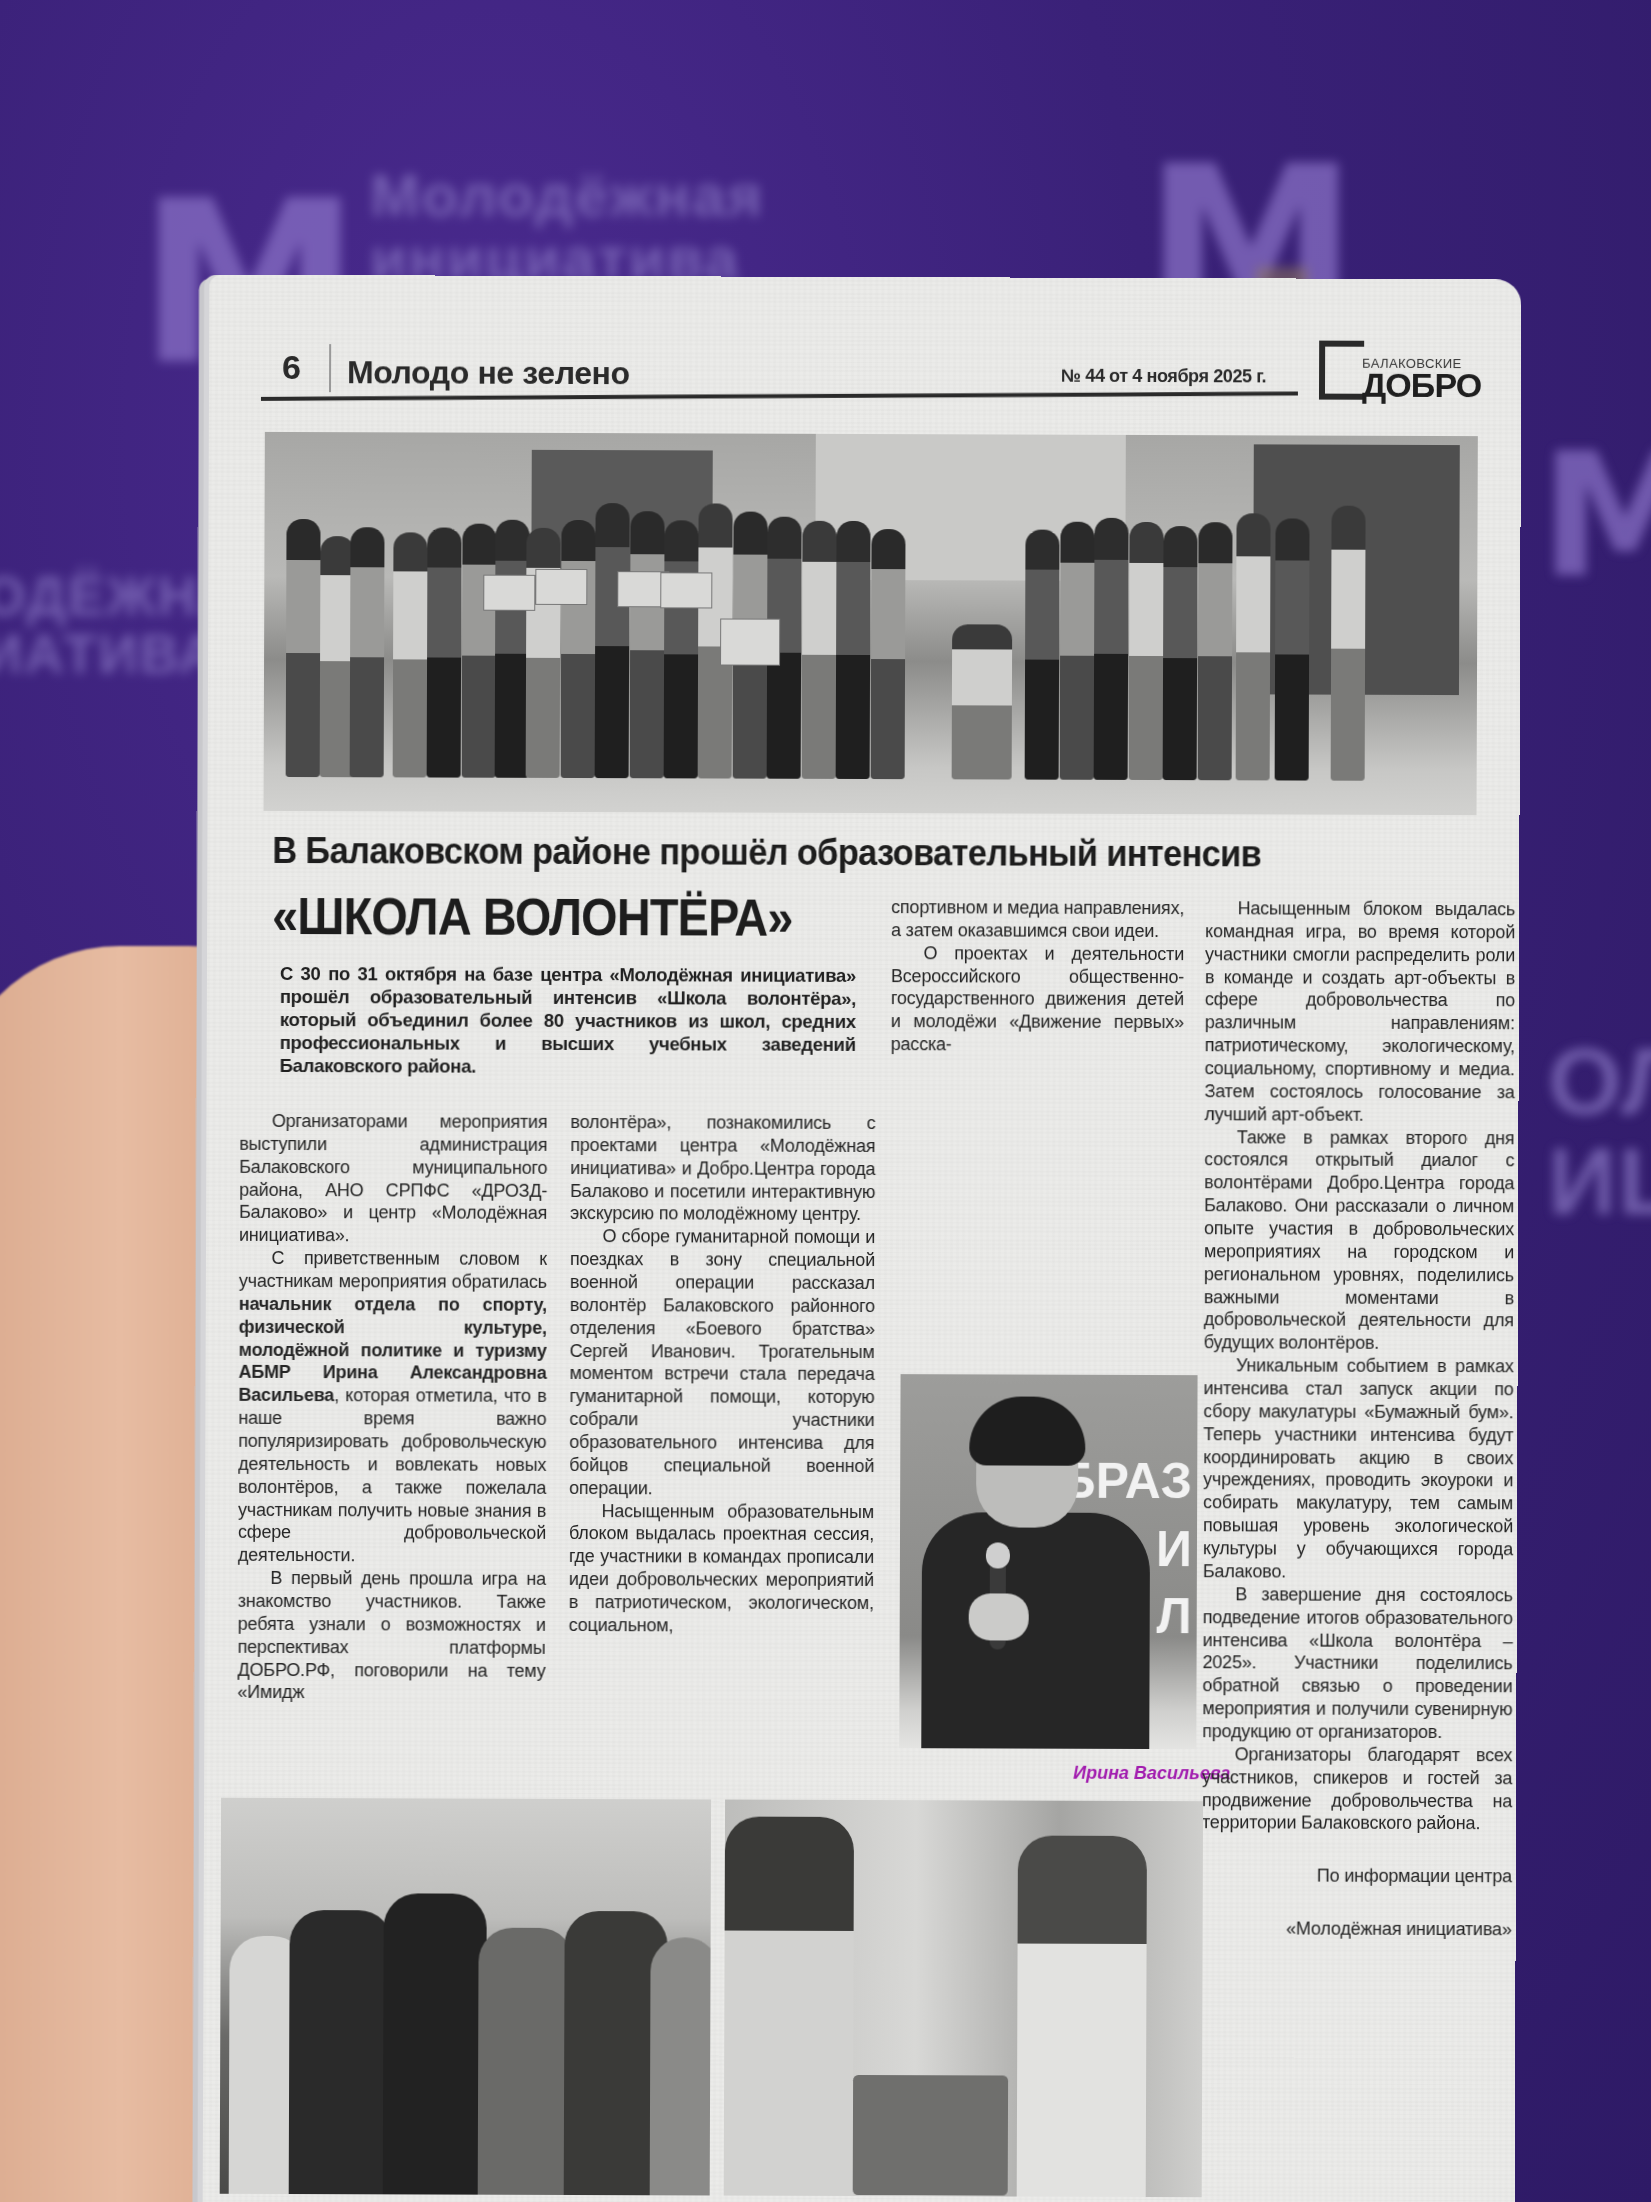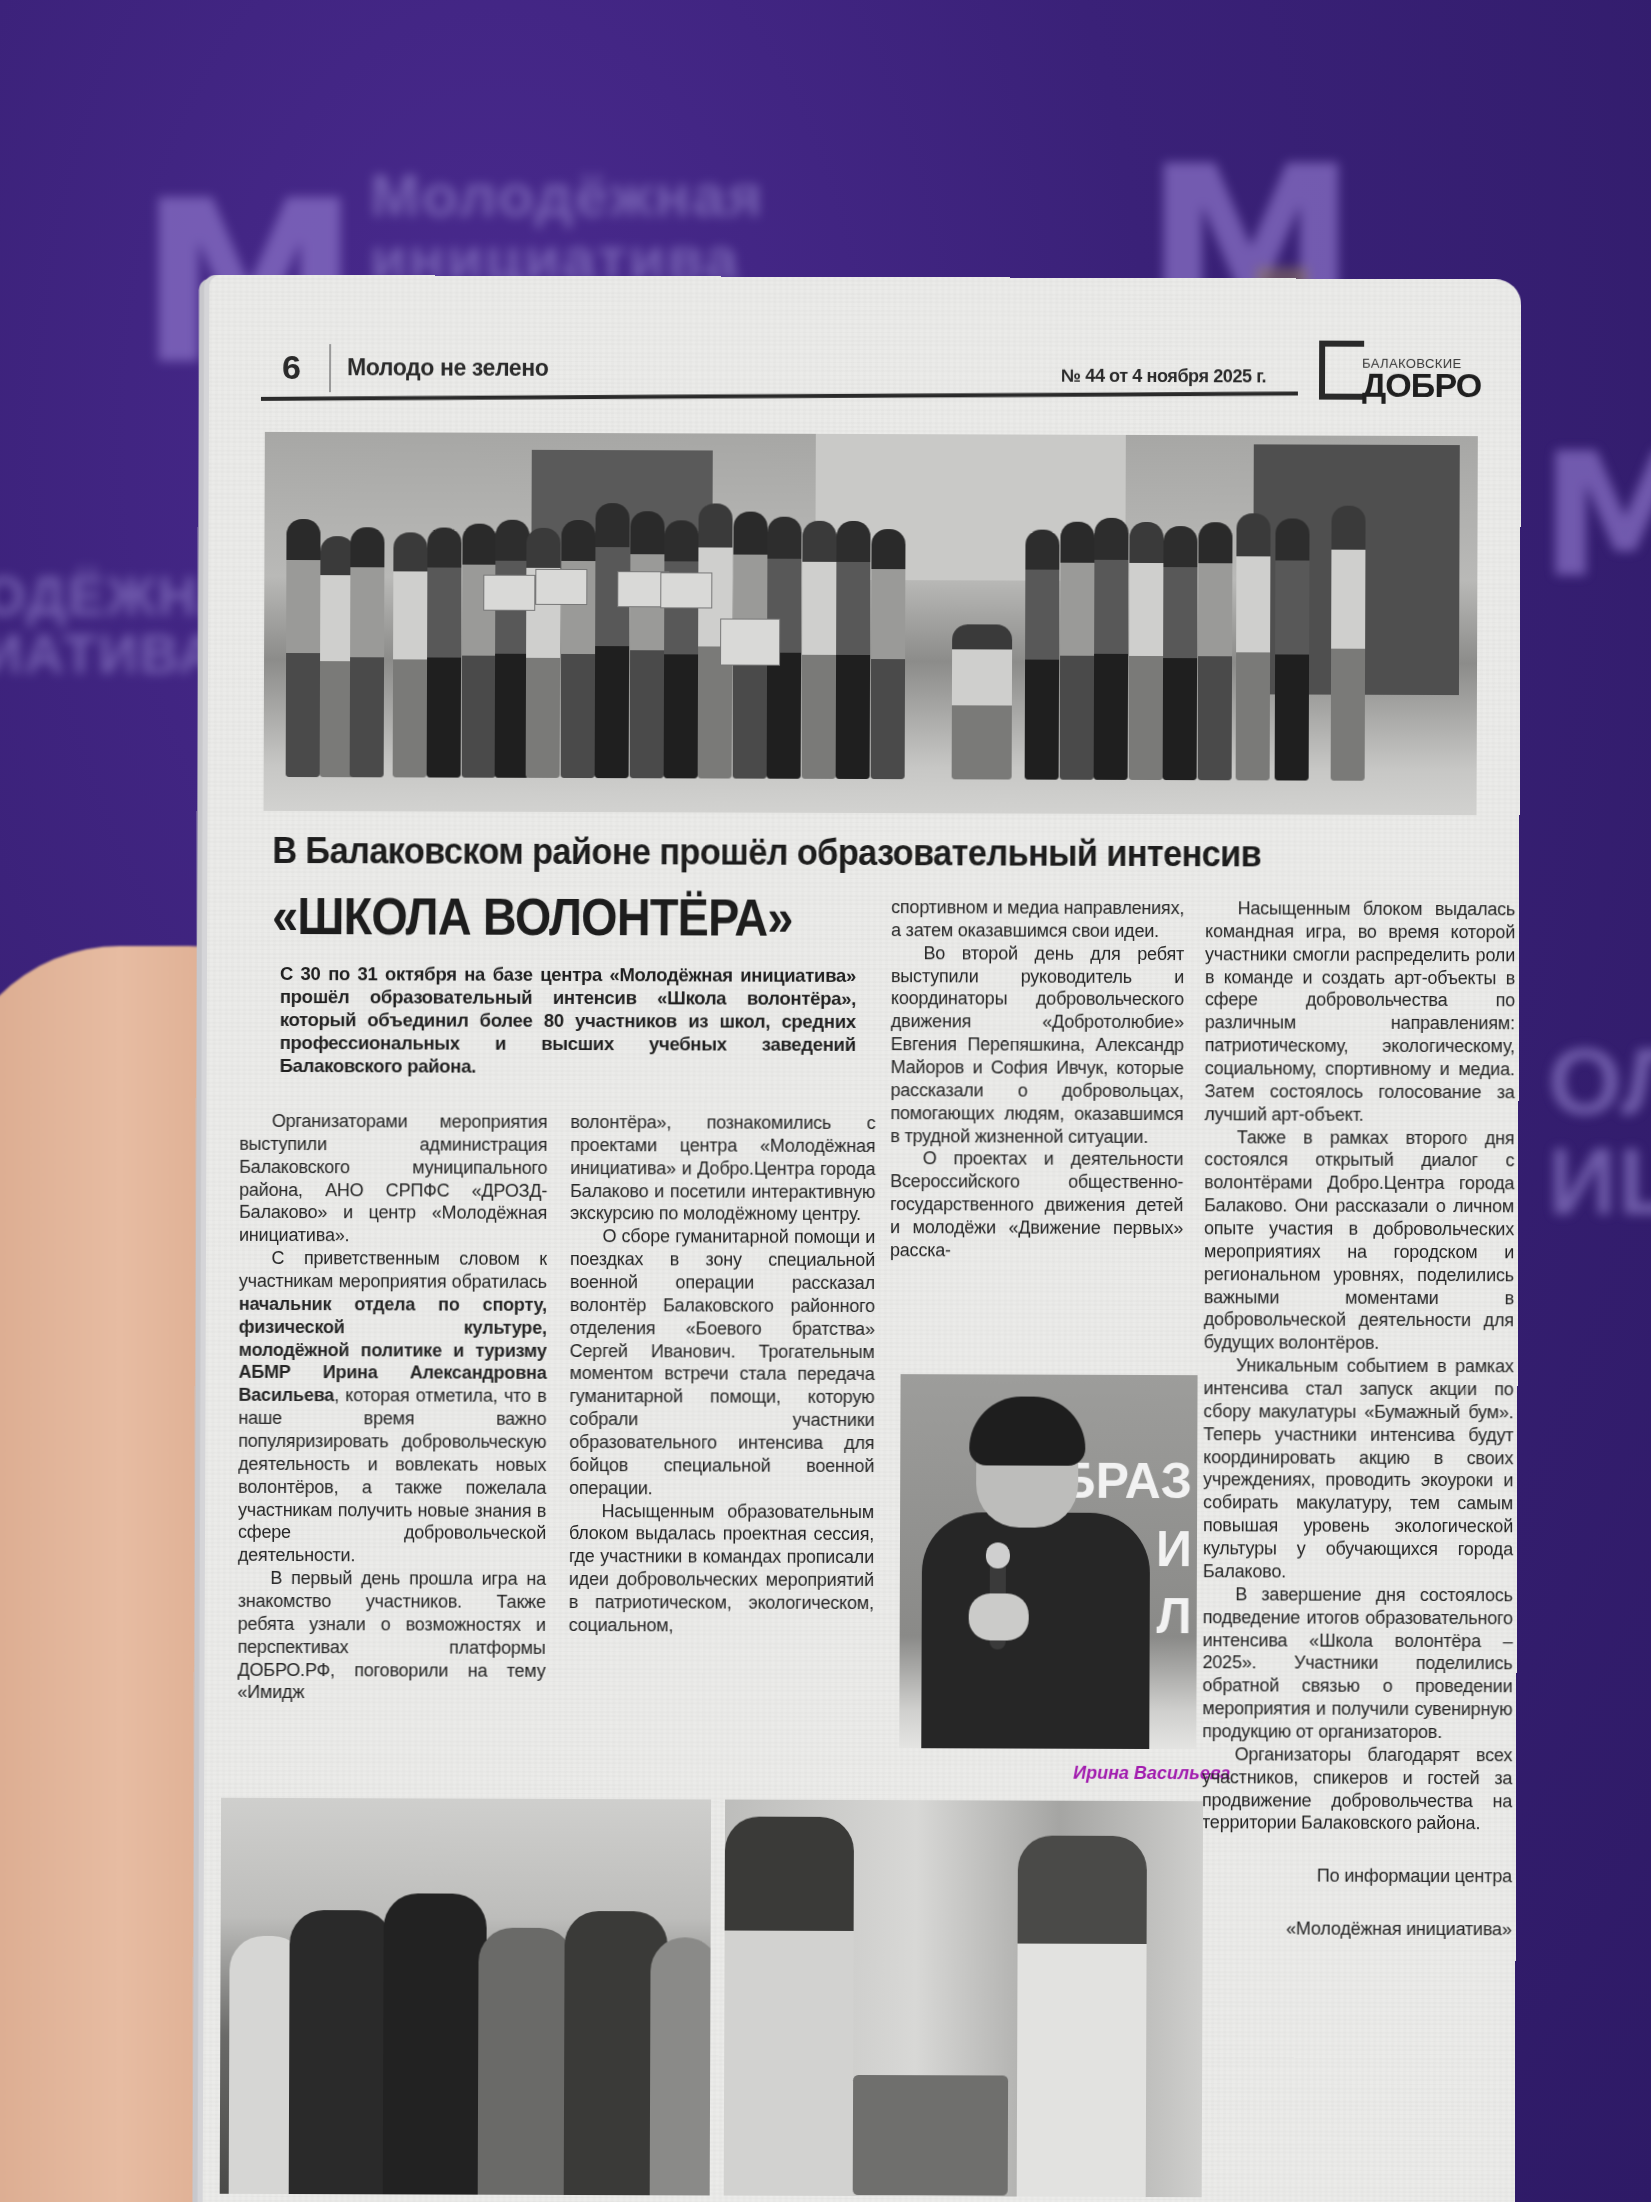--- a/index.html
+++ b/index.html
@@ -43,21 +43,21 @@
     background:
       repeating-linear-gradient(0deg, rgba(0,0,0,0.015) 0 1.7px, transparent 1.7px 4.3px),
       repeating-linear-gradient(90deg, rgba(0,0,0,0.012) 0 2.6px, transparent 2.6px 6px);
     pointer-events:none;
   }
   .abs { position: absolute; }
 
   
   .hdr-page { left: 73px; top: 73px; font-size: 34px; font-weight: bold; color:#2a2a2a; font-family:"Liberation Sans", sans-serif; }
   .hdr-sep { left: 120px; top: 69px; width: 1.7px; height: 48px; background:#999; }
-  .hdr-section { left: 138px; top: 79px; font-size: 23px; font-weight: bold; color:#2a2a2a; letter-spacing:-0.4px; }
+  .hdr-section { left: 138px; top: 79px; font-size: 32px; font-weight: bold; color:#2a2a2a; letter-spacing:-0.4px; }
   .hdr-issue { left: 852px; top: 88px; font-size: 18px; color:#2a2a2a; font-weight: bold; letter-spacing: -0.4px; }
   .hdr-rule { left: 52px; top: 122px; width: 1037px; height: 4.3px; background:#2a2a2a; transform: rotate(-0.5deg); transform-origin:left; }
   .logo-box { left: 1110px; top: 62px; width: 45px; height: 59px; border: 6px solid #2a2a2a; border-right: none; }
   .logo-small { left: 1153px; top: 77px; font-size: 13px; color:#333; letter-spacing: 0.4px; }
   .logo-big { left: 1153px; top: 89px; font-size: 34px; font-weight: bold; color:#1f1f1f; letter-spacing: -0.9px; line-height:1; }
 
   
   .photo { position:absolute; overflow:hidden; background:#8f8f8f; }
   .photo-group {
     left: 56px; top: 157px; width: 1213px; height: 379px;
@@ -200,21 +200,20 @@
   </div>
 
   <div class="col col2">
     <p class="noindent">волонтёра», познакомились с проектами центра «Молодёжная инициатива» и Добро.Центра города Балаково и посетили интерактивную экскурсию по молодёжному центру.</p>
     <p>О сборе гуманитарной помощи и поездках в зону специальной военной операции рассказал волонтёр Балаковского районного отделения «Боевого братства» Сергей Иванович. Трогательным моментом встречи стала передача гуманитарной помощи, которую собрали участники образовательного интенсива для бойцов специальной военной операции.</p>
     <p>Насыщенным образовательным блоком выдалась проектная сессия, где участники в командах прописали идеи добровольческих мероприятий в патриотическом, экологическом, социальном,</p>
   </div>
 
   <div class="col col3">
     <p class="noindent">спортивном и медиа направлениях, а затем оказавшимся свои идеи.</p>
-    <p>Во второй день для ребят выступили руководитель и координаторы добровольческого движения «Добротолюбие» Евгения Перепяшкина, Александр Майоров и София Ивчук, которые рассказали о добровольцах, помогающих людям, оказавшимся в трудной жизненной ситуации.</p>
     <p>О проектах и деятельности Всероссийского общественно-государственного движения детей и молодёжи «Движение первых» расска-</p>
   </div>
 
   <div class="photo photo-portrait">
     <div class="portrait-text">БРАЗ<br>И<br>Л</div>
     <div class="portrait-body"></div>
     <div class="portrait-head"></div>
     <div class="portrait-hair"></div>
     <div class="portrait-mic"></div>
     <div class="portrait-mic-head"></div>

